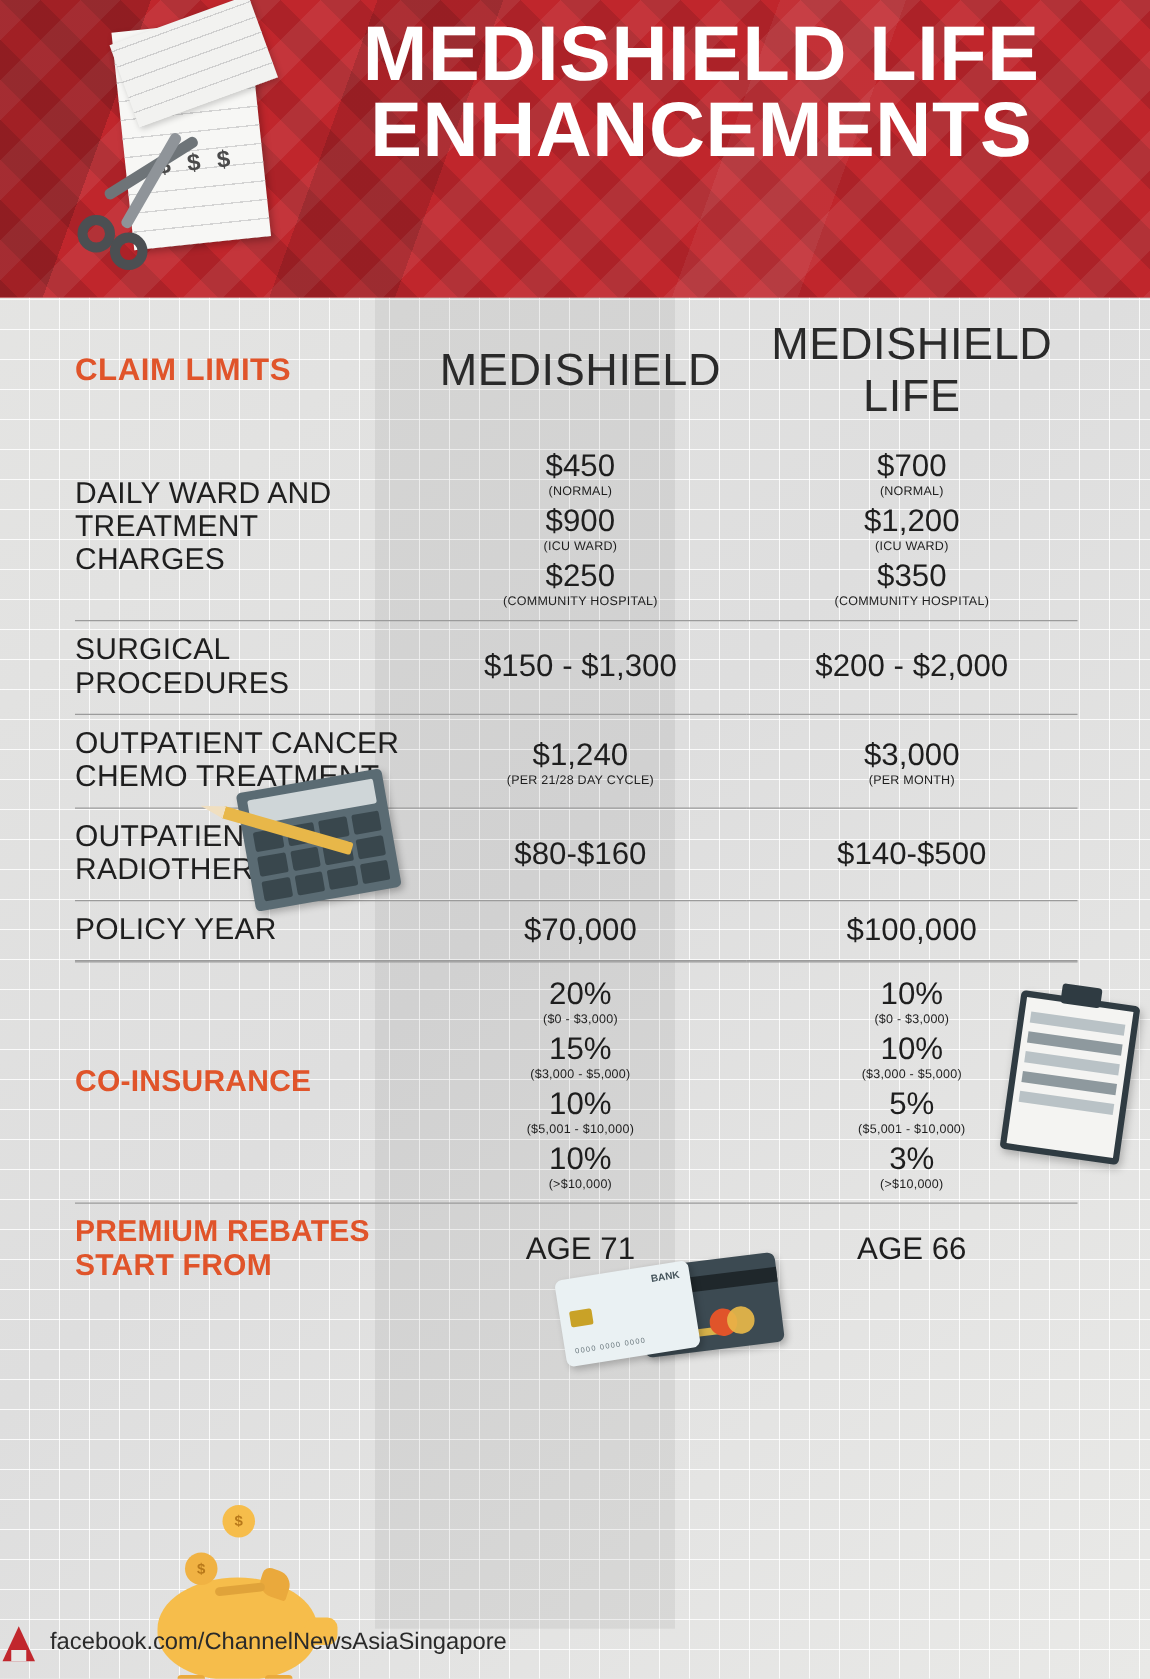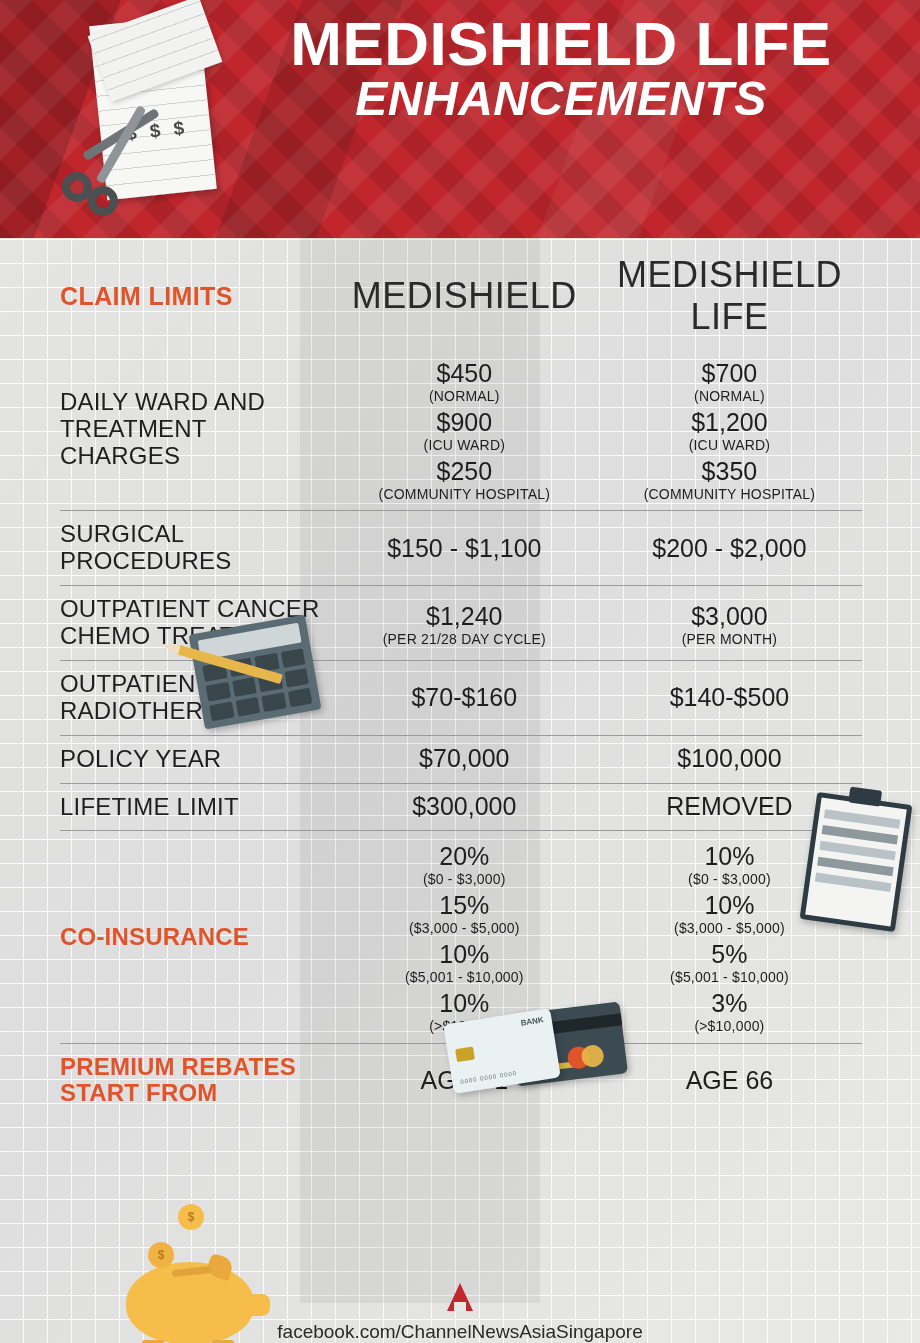--- a/index.html
+++ b/index.html
@@ -52,21 +52,21 @@
     top: 14px;
     text-align: center;
     color: #fff;
     font-weight: bold;
     font-size: 60px;
     line-height: 0.98;
     letter-spacing: 0.5px;
   }
   .header-title .l1 { font-size: 62px; display: block; }
   .header-title .l2 { font-size: 62px; display: block; }
-  .header-title .l3 { font-size: 48px; display: block; font-style: italic; }
+  .header-title .l3 { font-size: 62px; display: block; }
 
   
   .doc-illu { position: absolute; left: 58px; top: 12px; width: 180px; height: 215px; }
   .paper {
     position: absolute; left: 40px; top: 8px; width: 110px; height: 175px;
     background: #f7f7f5;
     transform: rotate(-6deg);
     box-shadow: 2px 3px 6px rgba(0,0,0,0.25);
   }
   .paper::before {
@@ -144,21 +144,21 @@
     padding: 10px 6px 10px 0;
   }
   .rowlabel.accent { color: #e0542a; font-weight: bold; }
   .cell {
     text-align: center;
     color: #1e1e1e;
     padding: 8px 4px;
     width: 240px;
   }
   .big { font-size: 25px; line-height: 1.18; }
-  .small { font-size: 14px; letter-spacing: .2px; }
+  .small { font-size: 10px; letter-spacing: .2px; }
   .sep td { border-bottom: 1.6px solid #9b9b9b; height: 0; padding: 0; }
 
   .stack > div { line-height: 1.2; }
   .stack .big { margin-top: 2px; }
 
   
   .calc {
     position: absolute; left: 196px; top: 386px; width: 118px; height: 96px;
     transform: rotate(-10deg);
   }
@@ -203,21 +203,20 @@
   .coin.c2{left:28px; top:4px; width:26px; height:26px; line-height:26px; background:#f0b243;}
 
   
   .footer {
     position: absolute;
     left: 0; right: 0; bottom: 0;
     height: 58px;
     display: flex;
     align-items: center;
     gap: 10px;
-    flex-direction: column;
   }
   .cna-logo {
     width: 30px; height: 30px; position: relative;
   }
   .cna-logo .a1{position:absolute; left:2px; bottom:0; width:0; height:0; border-left:13px solid transparent; border-right:13px solid transparent; border-bottom:28px solid #c1272d;}
   .cna-logo .a2{position:absolute; left:9px; bottom:0; width:12px; height:9px; background:#e8e8e6;}
   .footer-text { font-size: 19px; color: #2a2a2a; }
 </style>
 </head>
 <body>
@@ -275,21 +274,21 @@
           <div class="big">$350</div>
           <div class="small">(COMMUNITY HOSPITAL)</div>
         </td>
       </tr>
       <tr class="sep">
             <td colspan="3"></td>
           </tr>
 
       <tr>
         <td class="rowlabel">SURGICAL PROCEDURES</td>
-        <td class="cell big">$150 - $1,100</td>
+        <td class="cell big">$150 - $1,300</td>
         <td class="cell big">$200 - $2,000</td>
       </tr>
       <tr class="sep">
             <td colspan="3"></td>
           </tr>
 
       <tr>
         <td class="rowlabel">OUTPATIENT CANCER CHEMO TREATMENT</td>
         <td class="cell stack">
           <div class="big">$1,240</div>
@@ -299,41 +298,36 @@
           <div class="big">$3,000</div>
           <div class="small">(PER MONTH)</div>
         </td>
       </tr>
       <tr class="sep">
             <td colspan="3"></td>
           </tr>
 
       <tr>
         <td class="rowlabel">OUTPATIENT RADIOTHERAPY</td>
-        <td class="cell big">$70-$160</td>
+        <td class="cell big">$80-$160</td>
         <td class="cell big">$140-$500</td>
       </tr>
       <tr class="sep">
             <td colspan="3"></td>
           </tr>
 
       <tr>
         <td class="rowlabel">POLICY YEAR</td>
         <td class="cell big">$70,000</td>
         <td class="cell big">$100,000</td>
       </tr>
       <tr class="sep">
             <td colspan="3"></td>
           </tr>
 
-      <tr>
-        <td class="rowlabel">LIFETIME LIMIT</td>
-        <td class="cell big">$300,000</td>
-        <td class="cell big">REMOVED</td>
-      </tr>
       <tr class="sep">
             <td colspan="3"></td>
           </tr>
 
       <tr>
         <td class="rowlabel accent">CO-INSURANCE</td>
         <td class="cell stack">
           <div class="big">20%</div>
           <div class="small">($0 - $3,000)</div>
           <div class="big">15%</div>

